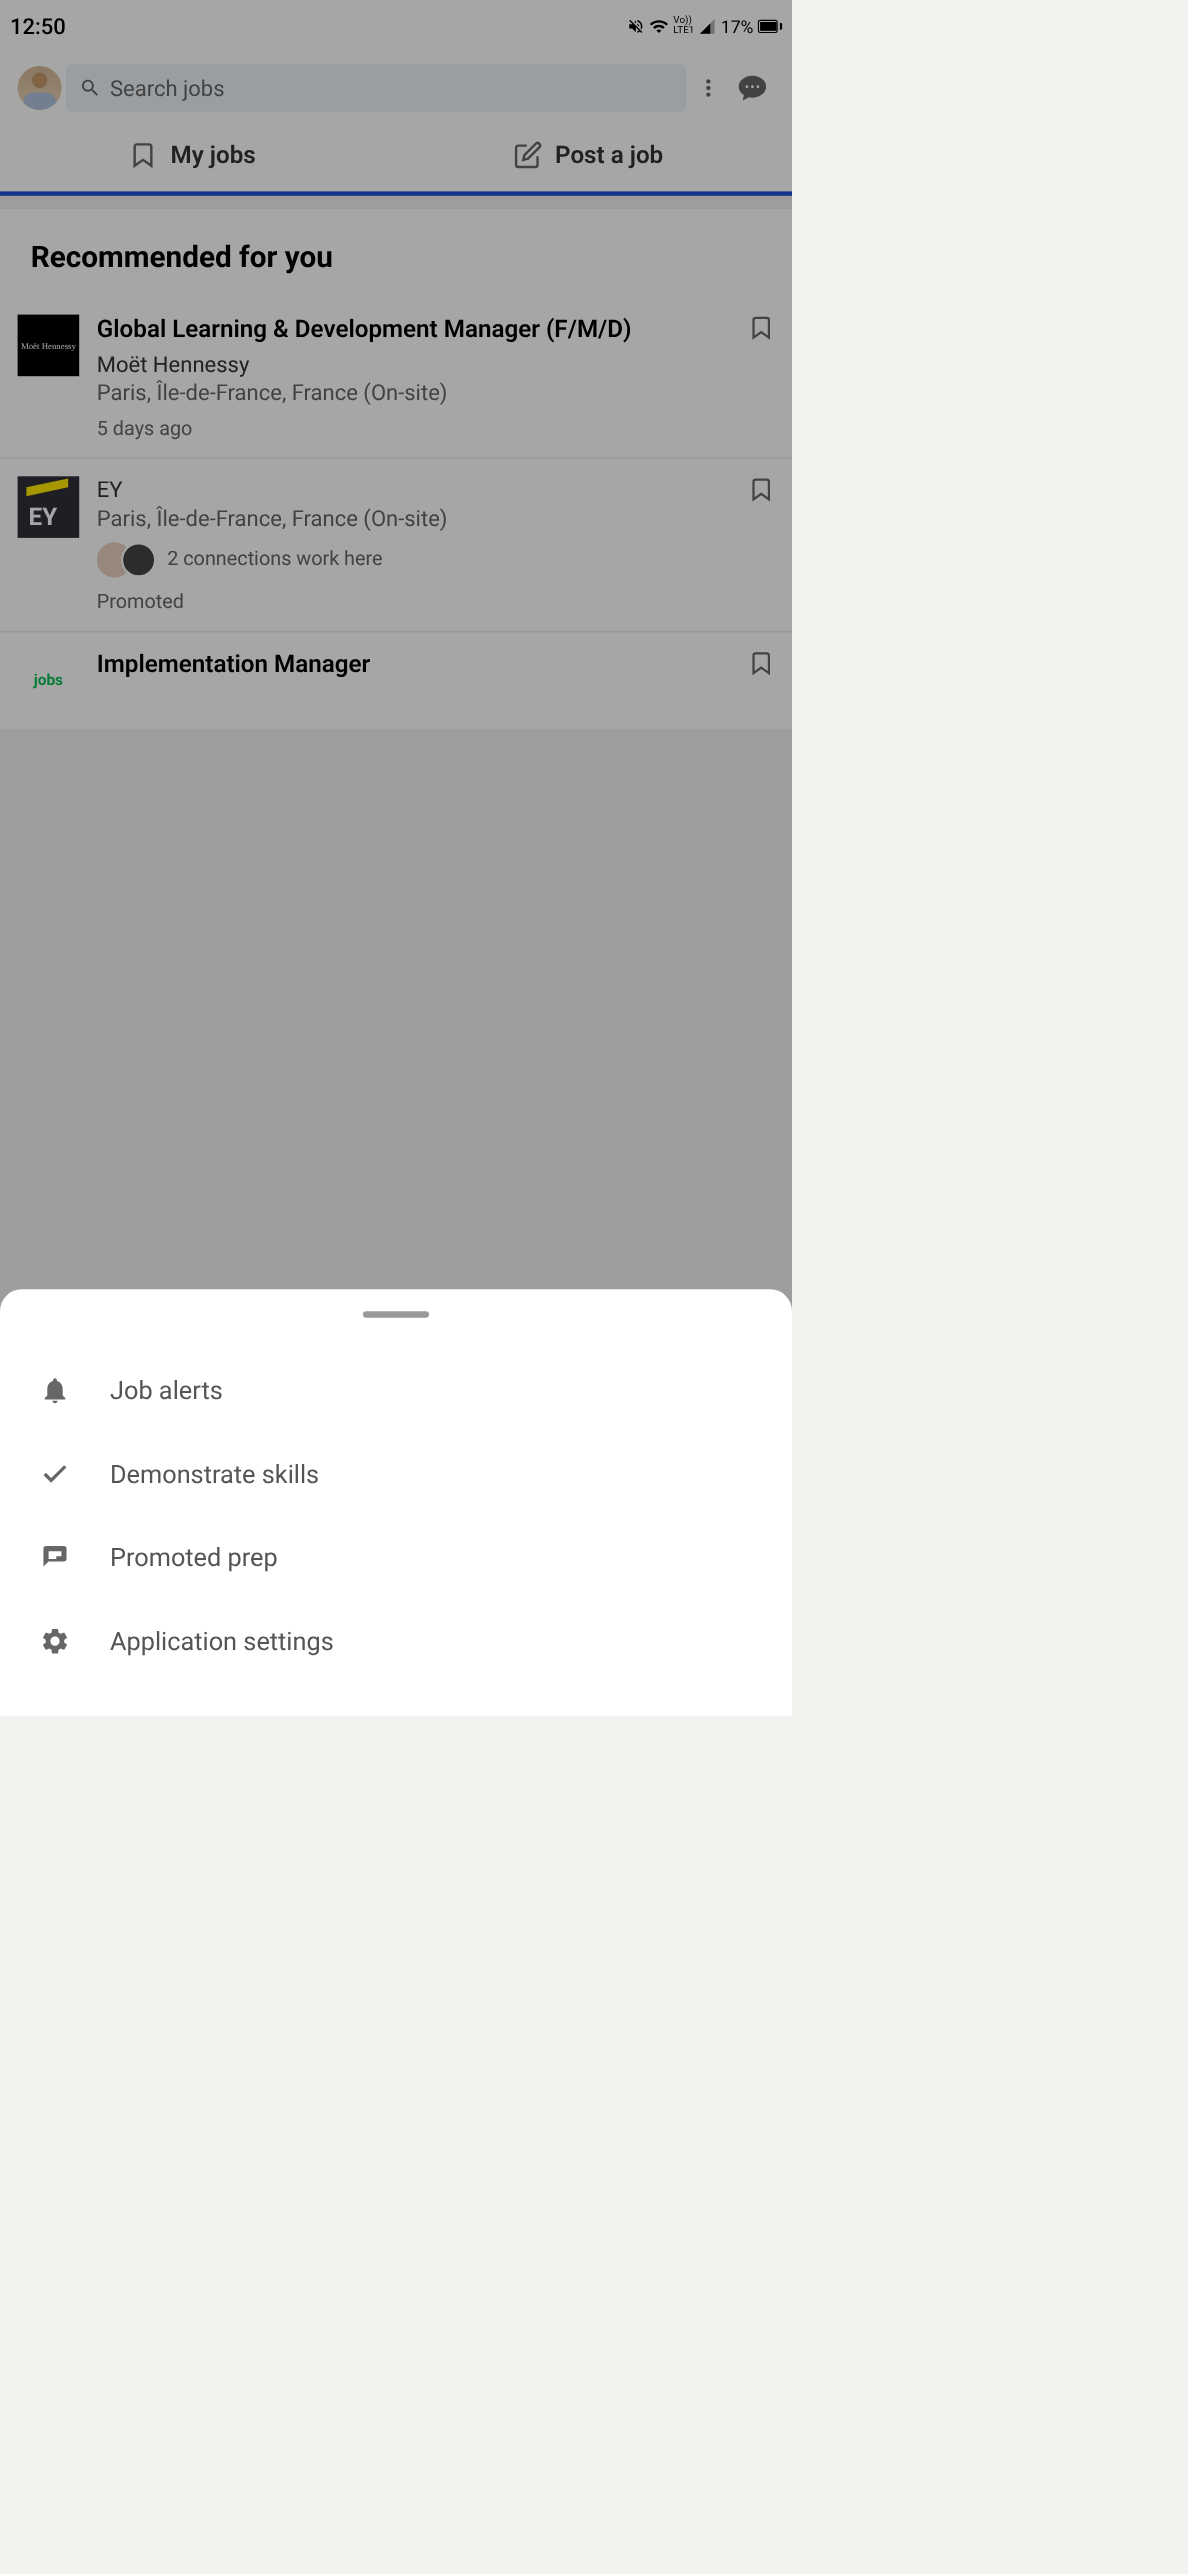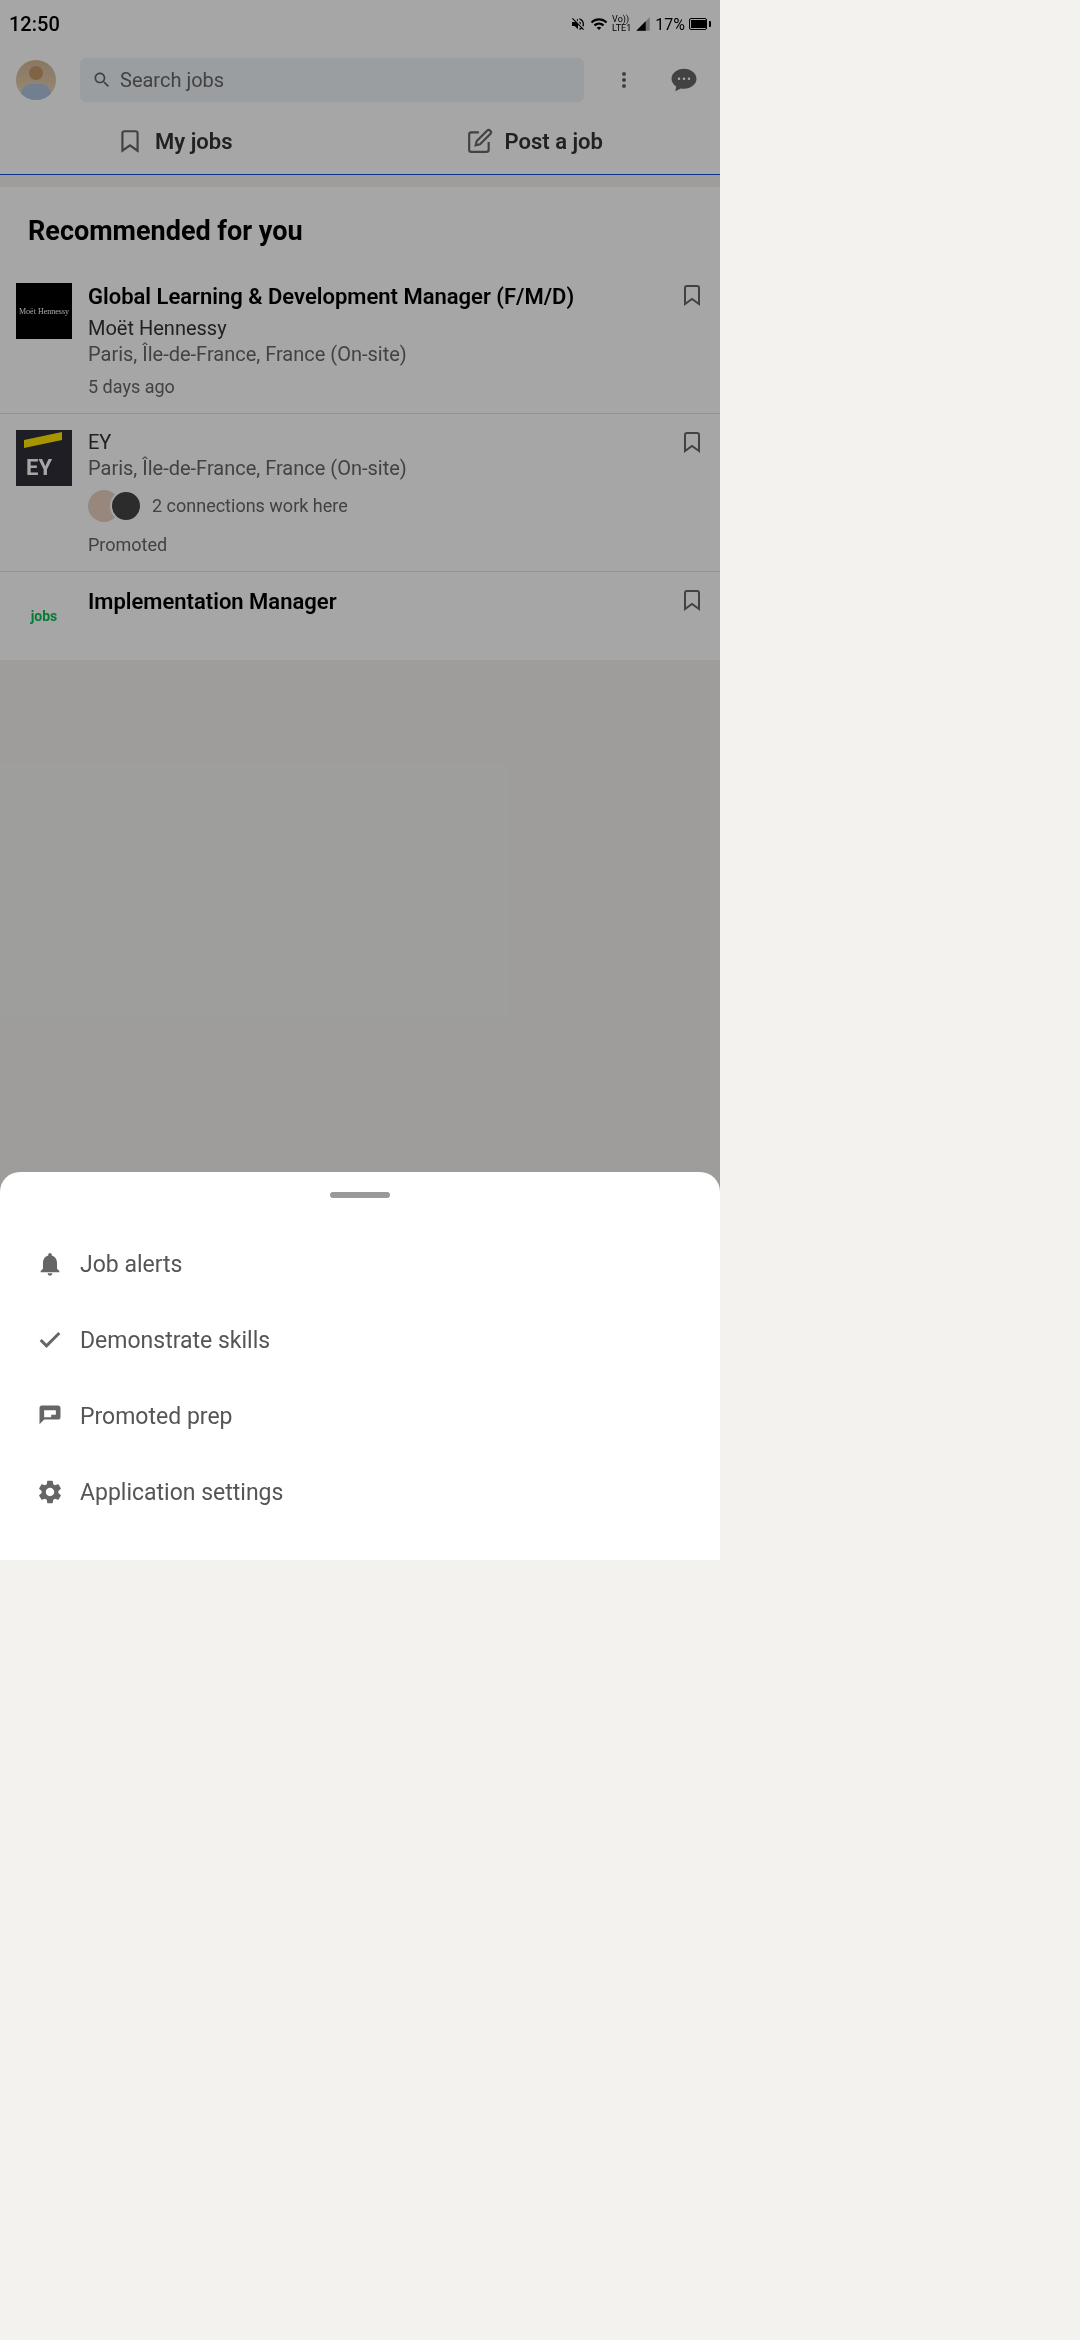--- a/index.html
+++ b/index.html
@@ -3,31 +3,31 @@
   <meta charset="utf-8">
   <style>
     * { margin: 0; padding: 0; box-sizing: border-box; }
     body { font-family: -apple-system, BlinkMacSystemFont, 'Segoe UI', Roboto, sans-serif; width: 720px; height: 1560px; background: #f3f2ef; position: relative; overflow: hidden; }
     
     .status-bar { height: 48px; display: flex; justify-content: space-between; align-items: center; padding: 0 9px; background: #fff; }
     .status-time { font-size: 20px; font-weight: 500; color: #000; }
     .status-icons { display: flex; align-items: center; gap: 4px; font-size: 16px; color: #000; }
     .status-icons span { display: inline-flex; align-items: center; }
     
-    .header { background: #fff; padding: 10px 16px; display: flex; align-items: center; gap: 24px; text-align: center; }
+    .header { background: #fff; padding: 10px 16px; display: flex; align-items: center; gap: 4px; text-align: center; }
     .avatar { width: 40px; height: 40px; border-radius: 50%; background: linear-gradient(#d4b896, #e8d5b7); flex-shrink: 0; position: relative; overflow: hidden; }
     .avatar::after { content: ''; position: absolute; top: 6px; left: 50%; transform: translateX(-50%); width: 14px; height: 14px; background: #c49a6c; border-radius: 50%; }
     .avatar::before { content: ''; position: absolute; bottom: -4px; left: 50%; transform: translateX(-50%); width: 30px; height: 20px; background: #b0c4de; border-radius: 10px 10px 0 0; }
     .search-box { flex: 1; background: #eef3f8; border-radius: 6px; height: 44px; display: flex; align-items: center; padding: 0 12px; gap: 8px; }
     .search-icon { width: 20px; height: 20px; color: #666; }
     .search-placeholder { color: #666; font-size: 20px; }
     .more-icon { width: 32px; display: flex; justify-content: center; color: #666; }
     .chat-icon { width: 40px; display: flex; justify-content: center; color: #666; }
     
-    .tabs { background: #fff; display: flex; padding: 16px 24px 20px; gap: 48px; justify-content: space-around; border-bottom: 1px solid #1d4ed8; }
+    .tabs { background: #fff; display: flex; padding: 16px 24px 20px; gap: 48px; justify-content: space-around; border-bottom: 4px solid #1d4ed8; }
     .tab { display: flex; align-items: center; gap: 12px; }
     .tab-icon { width: 26px; height: 26px; color: #666; }
     .tab-label { font-size: 22px; font-weight: 600; color: #333; }
     
     .section-title { font-size: 27px; font-weight: 700; color: #000; padding: 28px 28px 20px; background: #fff; margin-top: 12px; }
     
     .job-card { background: #fff; padding: 16px 16px 16px 16px; display: flex; gap: 16px; border-bottom: 1px solid #e0e0e0; margin-left: 0; }
     .job-card:first-of-type { border-top: none; }
     .job-logo { width: 56px; height: 56px; flex-shrink: 0; display: flex; align-items: center; justify-content: center; font-size: 8px; color: #fff; }
     .logo-mh { background: #000; font-family: serif; }
@@ -44,21 +44,21 @@
     .conn-avatars { display: flex; }
     .conn-avatars .conn-avatar:nth-child(2) { margin-left: -10px; border: 2px solid #fff; }
     .conn-text { font-size: 18px; color: #666; }
     .job-meta { font-size: 18px; color: #666; }
     .bookmark-icon { width: 24px; flex-shrink: 0; color: #666; }
     
     .overlay { position: absolute; inset: 0; background: rgba(0,0,0,0.35); }
     
     .bottom-sheet { position: absolute; bottom: 0; left: 0; right: 0; background: #fff; border-radius: 20px 20px 0 0; padding: 20px 0 30px; }
     .sheet-handle { width: 60px; height: 6px; background: #999; border-radius: 3px; margin: 0 auto 28px; }
-    .sheet-item { display: flex; align-items: center; padding: 24px 36px; gap: 16px; }
+    .sheet-item { display: flex; align-items: center; padding: 24px 36px; gap: 36px; }
     .sheet-icon { width: 28px; height: 28px; color: #666; flex-shrink: 0; }
     .sheet-label { font-size: 23px; color: #555; font-weight: 400; }
     
     .battery { display: inline-flex; align-items: center; gap: 2px; }
     .batt-body { width: 18px; height: 12px; border: 1.5px solid #000; border-radius: 2px; position: relative; }
     .batt-fill { position: absolute; left: 1px; top: 1px; bottom: 1px; width: 93%; background: #000; }
     .batt-tip { width: 2px; height: 6px; background: #000; border-radius: 0 1px 1px 0; }
   </style>
 </head>
 <body>

